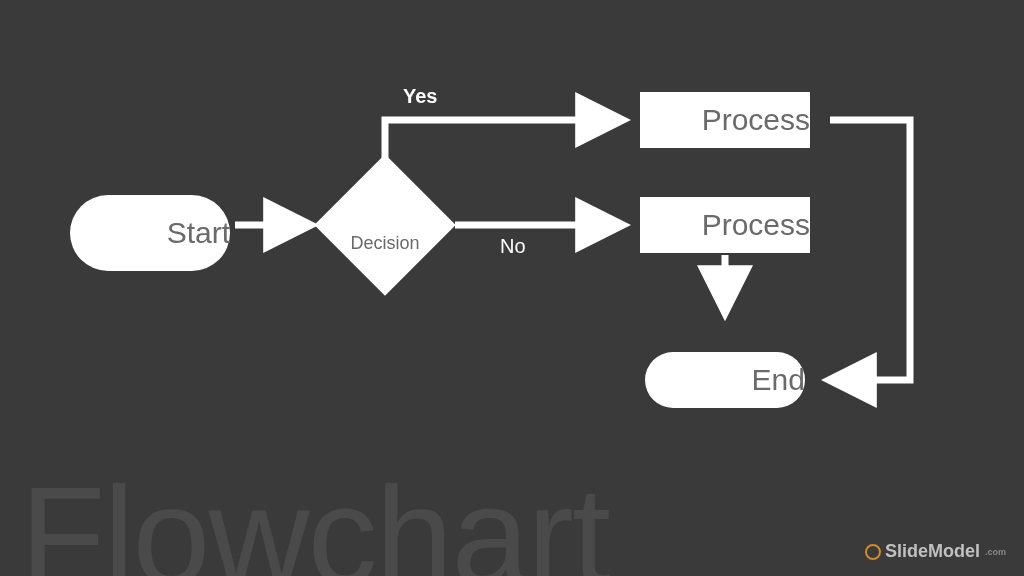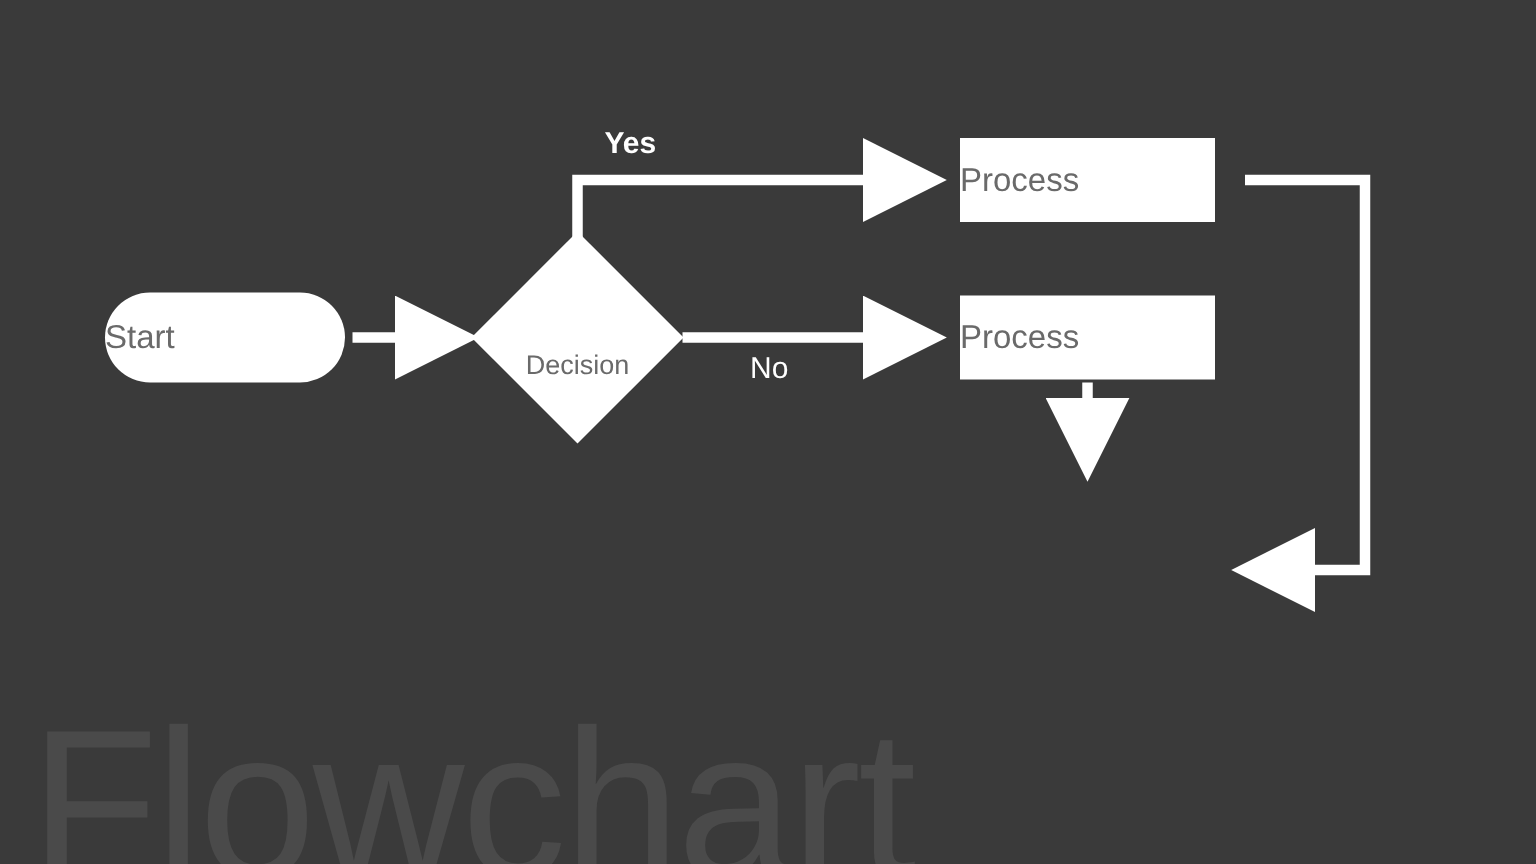--- a/index.html
+++ b/index.html
@@ -19,23 +19,23 @@
     letter-spacing: -2px;
     line-height: 1;
     user-select: none;
   }
   .stage { position: absolute; inset: 0; }
   .shape {
     position: absolute;
     background: #fff;
     display: flex;
     align-items: center;
-    justify-content: flex-start;
+    justify-content: flex-end;
     color: #6a6a6a;
-    font-size: 22px;
+    font-size: 30px;
   }
   .terminator {
     border-radius: 999px;
   }
   .process { border-radius: 0; }
   .decision-wrap {
     position: absolute;
     display: flex;
     align-items: center;
     justify-content: center;
@@ -104,36 +104,44 @@
 
     <polyline points="385,158 385,120 620,120" fill="none" stroke="#fff" stroke-width="7" marker-end="url(#arrow)"></polyline>
 
     <line x1="455" y1="225" x2="620" y2="225" stroke="#fff" stroke-width="7" marker-end="url(#arrow)"></line>
 
     <line x1="725" y1="255" x2="725" y2="310" stroke="#fff" stroke-width="7" marker-end="url(#arrow)"></line>
 
     <polyline points="830,120 910,120 910,380 832,380" fill="none" stroke="#fff" stroke-width="7" marker-end="url(#arrow)"></polyline>
   </svg>
 
-  <div class="shape terminator" style="left:70px; top:195px; width:160px; height:60px;">
+  <div class="shape terminator" style="left:70px; top:195px; width:160px; height:76px;">
     <span>Start</span>
   </div>
 
   <div class="decision-wrap" style="left:335px; top:175px; width:100px; height:100px;">
     <div class="decision-box"></div>
     <div class="decision-label">Decision</div>
   </div>
 
   <div class="label" style="left:403px; top:85px;font-weight:bold;">Yes</div>
 
   <div class="label" style="left:500px; top:235px;text-align:right;">No</div>
 
   <div class="shape process" style="left:640px; top:92px; width:170px; height:56px;">
     <span>Process</span>
   </div>
 
   <div class="shape process" style="left:640px; top:197px; width:170px; height:56px;">
     <span>Process</span>
   </div>
 
+  <div class="shape terminator" style="left:645px; top:352px; width:160px; height:56px;">
+    <span>End</span>
+  </div>
 
+  <div class="watermark">
+    <span class="ring"></span>
+    <span>SlideModel</span>
+      <span class="tm">.com</span>
+  </div>
 
 </div>
 
 </body></html>

